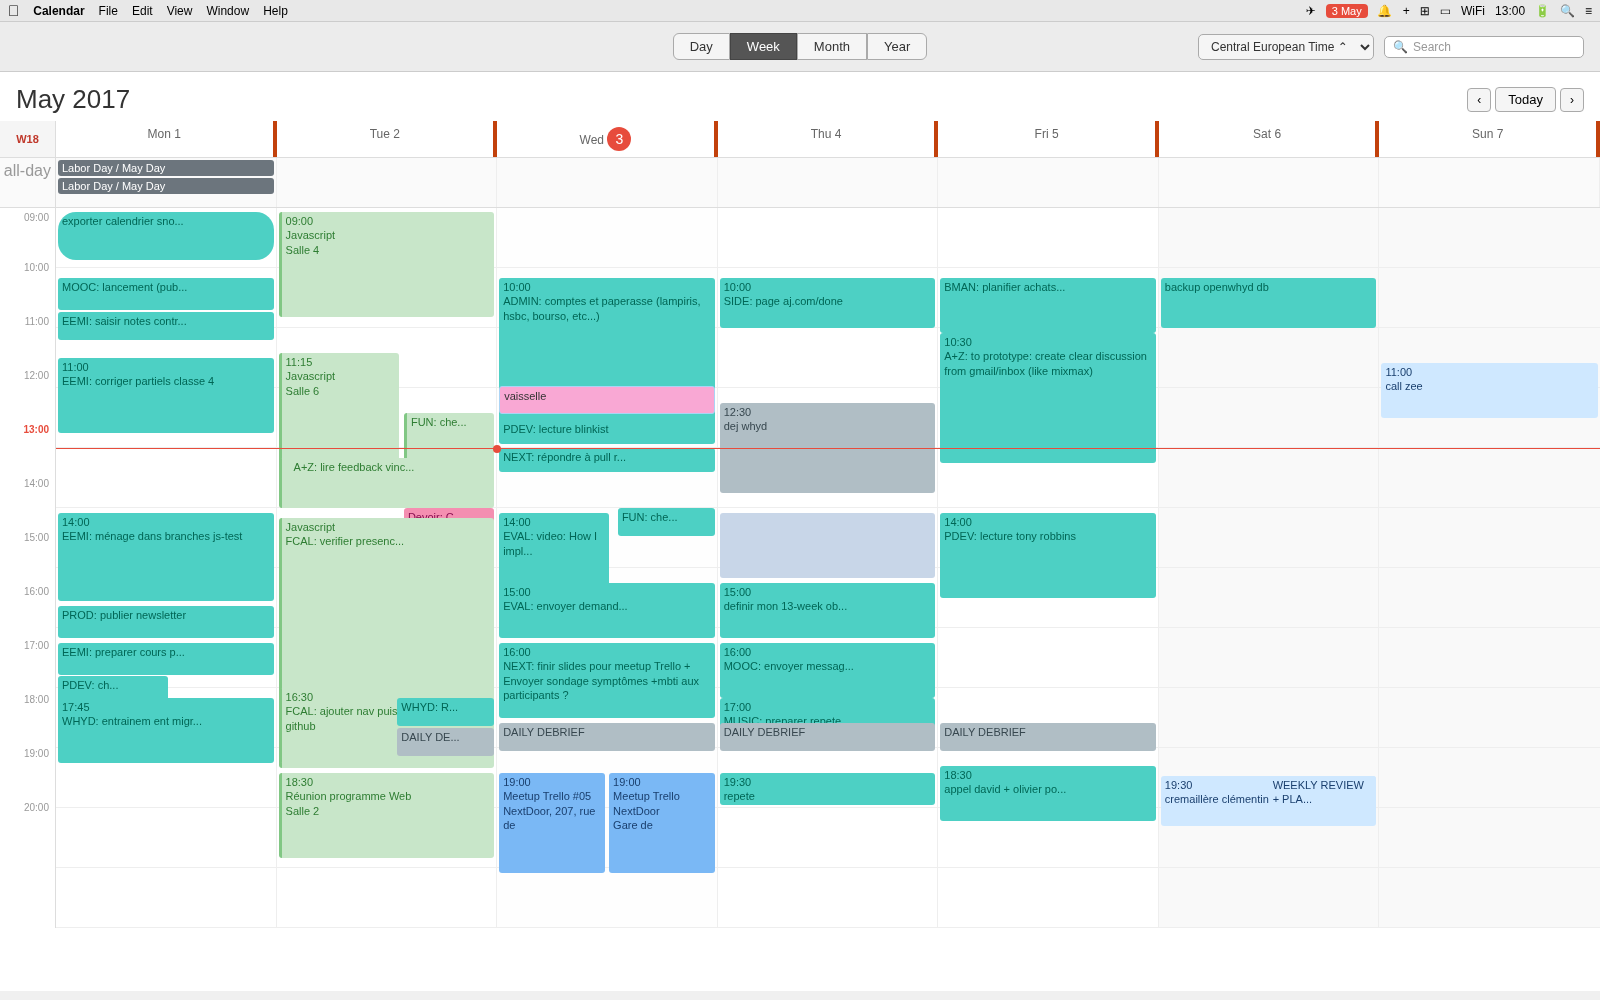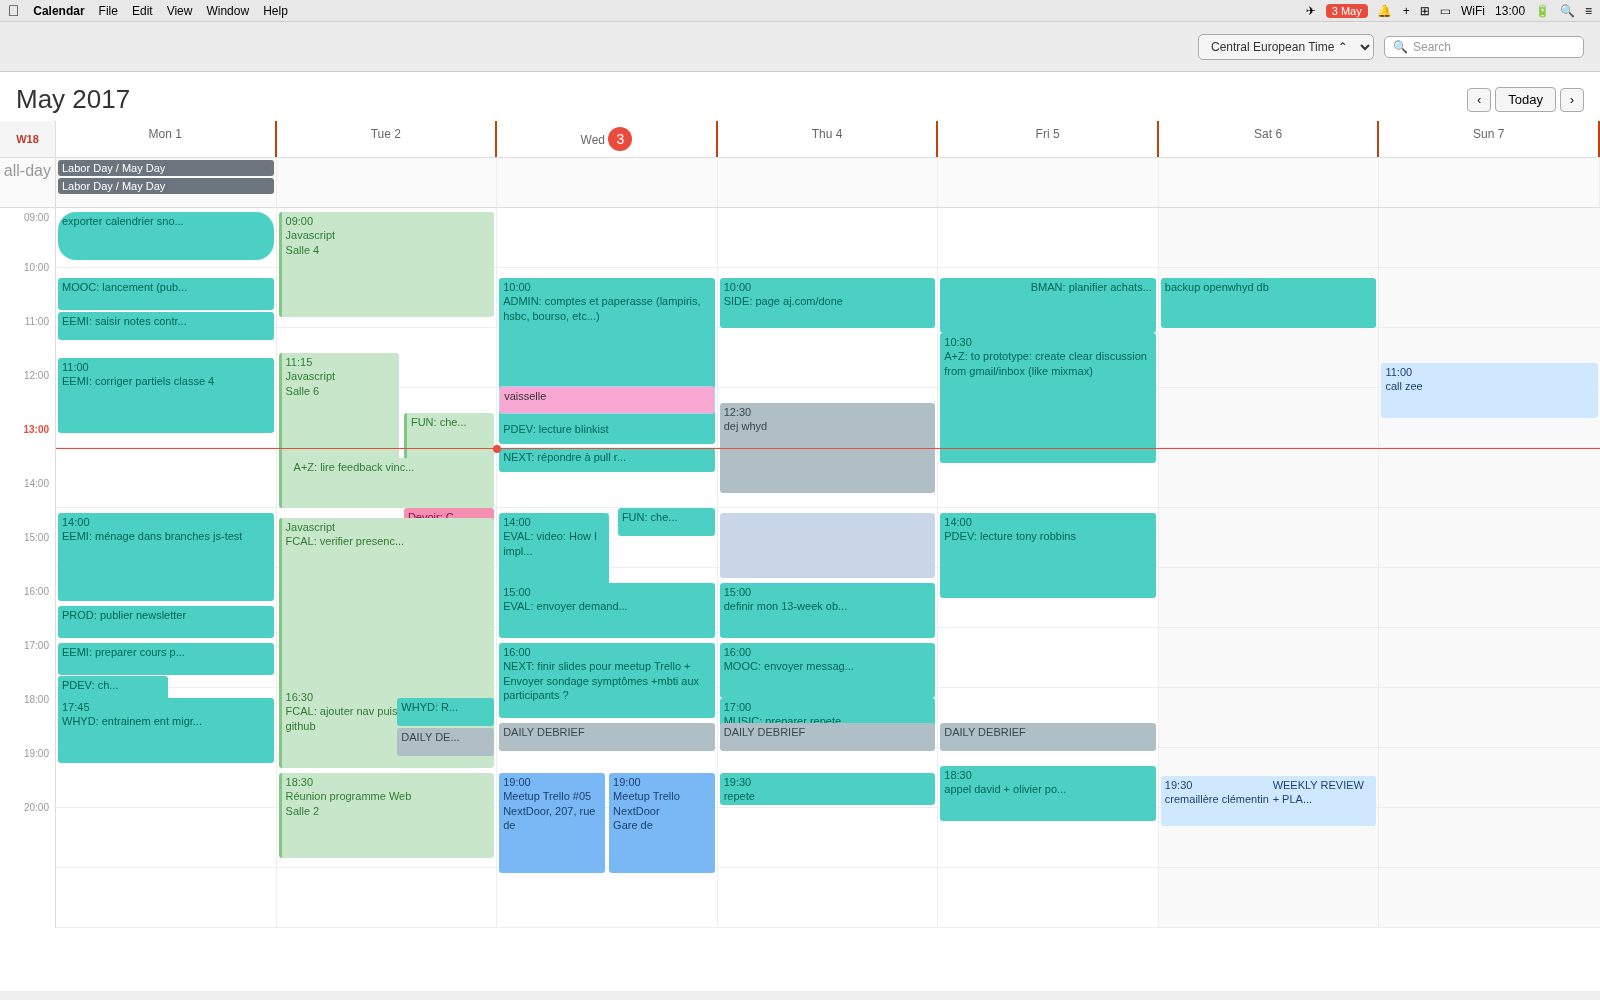--- a/index.html
+++ b/index.html
@@ -107,21 +107,21 @@
     .week-num {
       background: #f5f5f5;
       border-right: 1px solid #ddd;
       display: flex; align-items: center; justify-content: center;
       font-size: 11px; color: #c0392b; font-weight: 600;
       padding: 8px 0;
     }
     .day-header {
       text-align: center;
       padding: 6px 4px;
-      border-right: 2px solid #c2410c;
+      border-right: 4px solid #c2410c;
       font-size: 12px;
       color: #666;
     }
     .day-header .day-name { font-weight: 400; }
     .day-header .day-num { font-size: 14px; font-weight: 400; color: #333; }
     .day-header.today .day-num {
       background: #e74c3c;
       color: white;
       border-radius: 50%;
       width: 24px; height: 24px;
@@ -233,20 +233,26 @@
     <span>▭</span>
     <span>WiFi</span>
     <span>13:00</span>
     <span>🔋</span>
     <span>🔍</span>
     <span>≡</span>
   </div>
 </div>
 
 <div class="toolbar">
+  <div class="toolbar-center">
+    <button class="view-btn">Day</button>
+    <button class="view-btn active">Week</button>
+    <button class="view-btn">Month</button>
+    <button class="view-btn">Year</button>
+  </div>
   <div class="toolbar-right">
     <select class="timezone-select">
       <option>Central European Time ⌃</option>
     </select>
     <div class="search-box">
       <span>🔍</span>
       <span style="font-size:12px;color:#999;">Search</span>
     </div>
   </div>
 </div>
@@ -434,21 +440,21 @@
         <div class="hour-row-bg"></div>
           <div class="hour-row-bg"></div>
           <div class="hour-row-bg"></div>
         <div class="hour-row-bg"></div>
           <div class="hour-row-bg"></div>
           <div class="hour-row-bg"></div>
         <div class="hour-row-bg"></div>
           <div class="hour-row-bg"></div>
           <div class="hour-row-bg"></div>
 
-        <div class="cal-event event-teal" style="top:70px;left:2px;right:2px;height:55px;text-align:right;">BMAN: planifier achats...</div>
+        <div class="cal-event event-teal" style="top:70px;left:2px;right:2px;height:55px;">BMAN: planifier achats...</div>
         <div class="cal-event event-teal" style="top:125px;left:2px;right:2px;height:130px;">10:30<br>A+Z: to prototype: create clear discussion from gmail/inbox (like mixmax)</div>
         <div class="cal-event event-teal" style="top:305px;left:2px;right:2px;height:85px;">14:00<br>PDEV: lecture tony robbins</div>
         <div class="cal-event event-gray" style="top:515px;left:2px;right:2px;height:28px;background:#b0bec5;">DAILY DEBRIEF</div>
         <div class="cal-event event-teal" style="top:558px;left:2px;right:2px;height:55px;">18:30<br>appel david + olivier po...</div>
       </div>
 
       <div class="day-col" style="min-height:720px;background:#f9f9f9;">
         <div class="hour-row-bg"></div>
           <div class="hour-row-bg"></div>
           <div class="hour-row-bg"></div>

